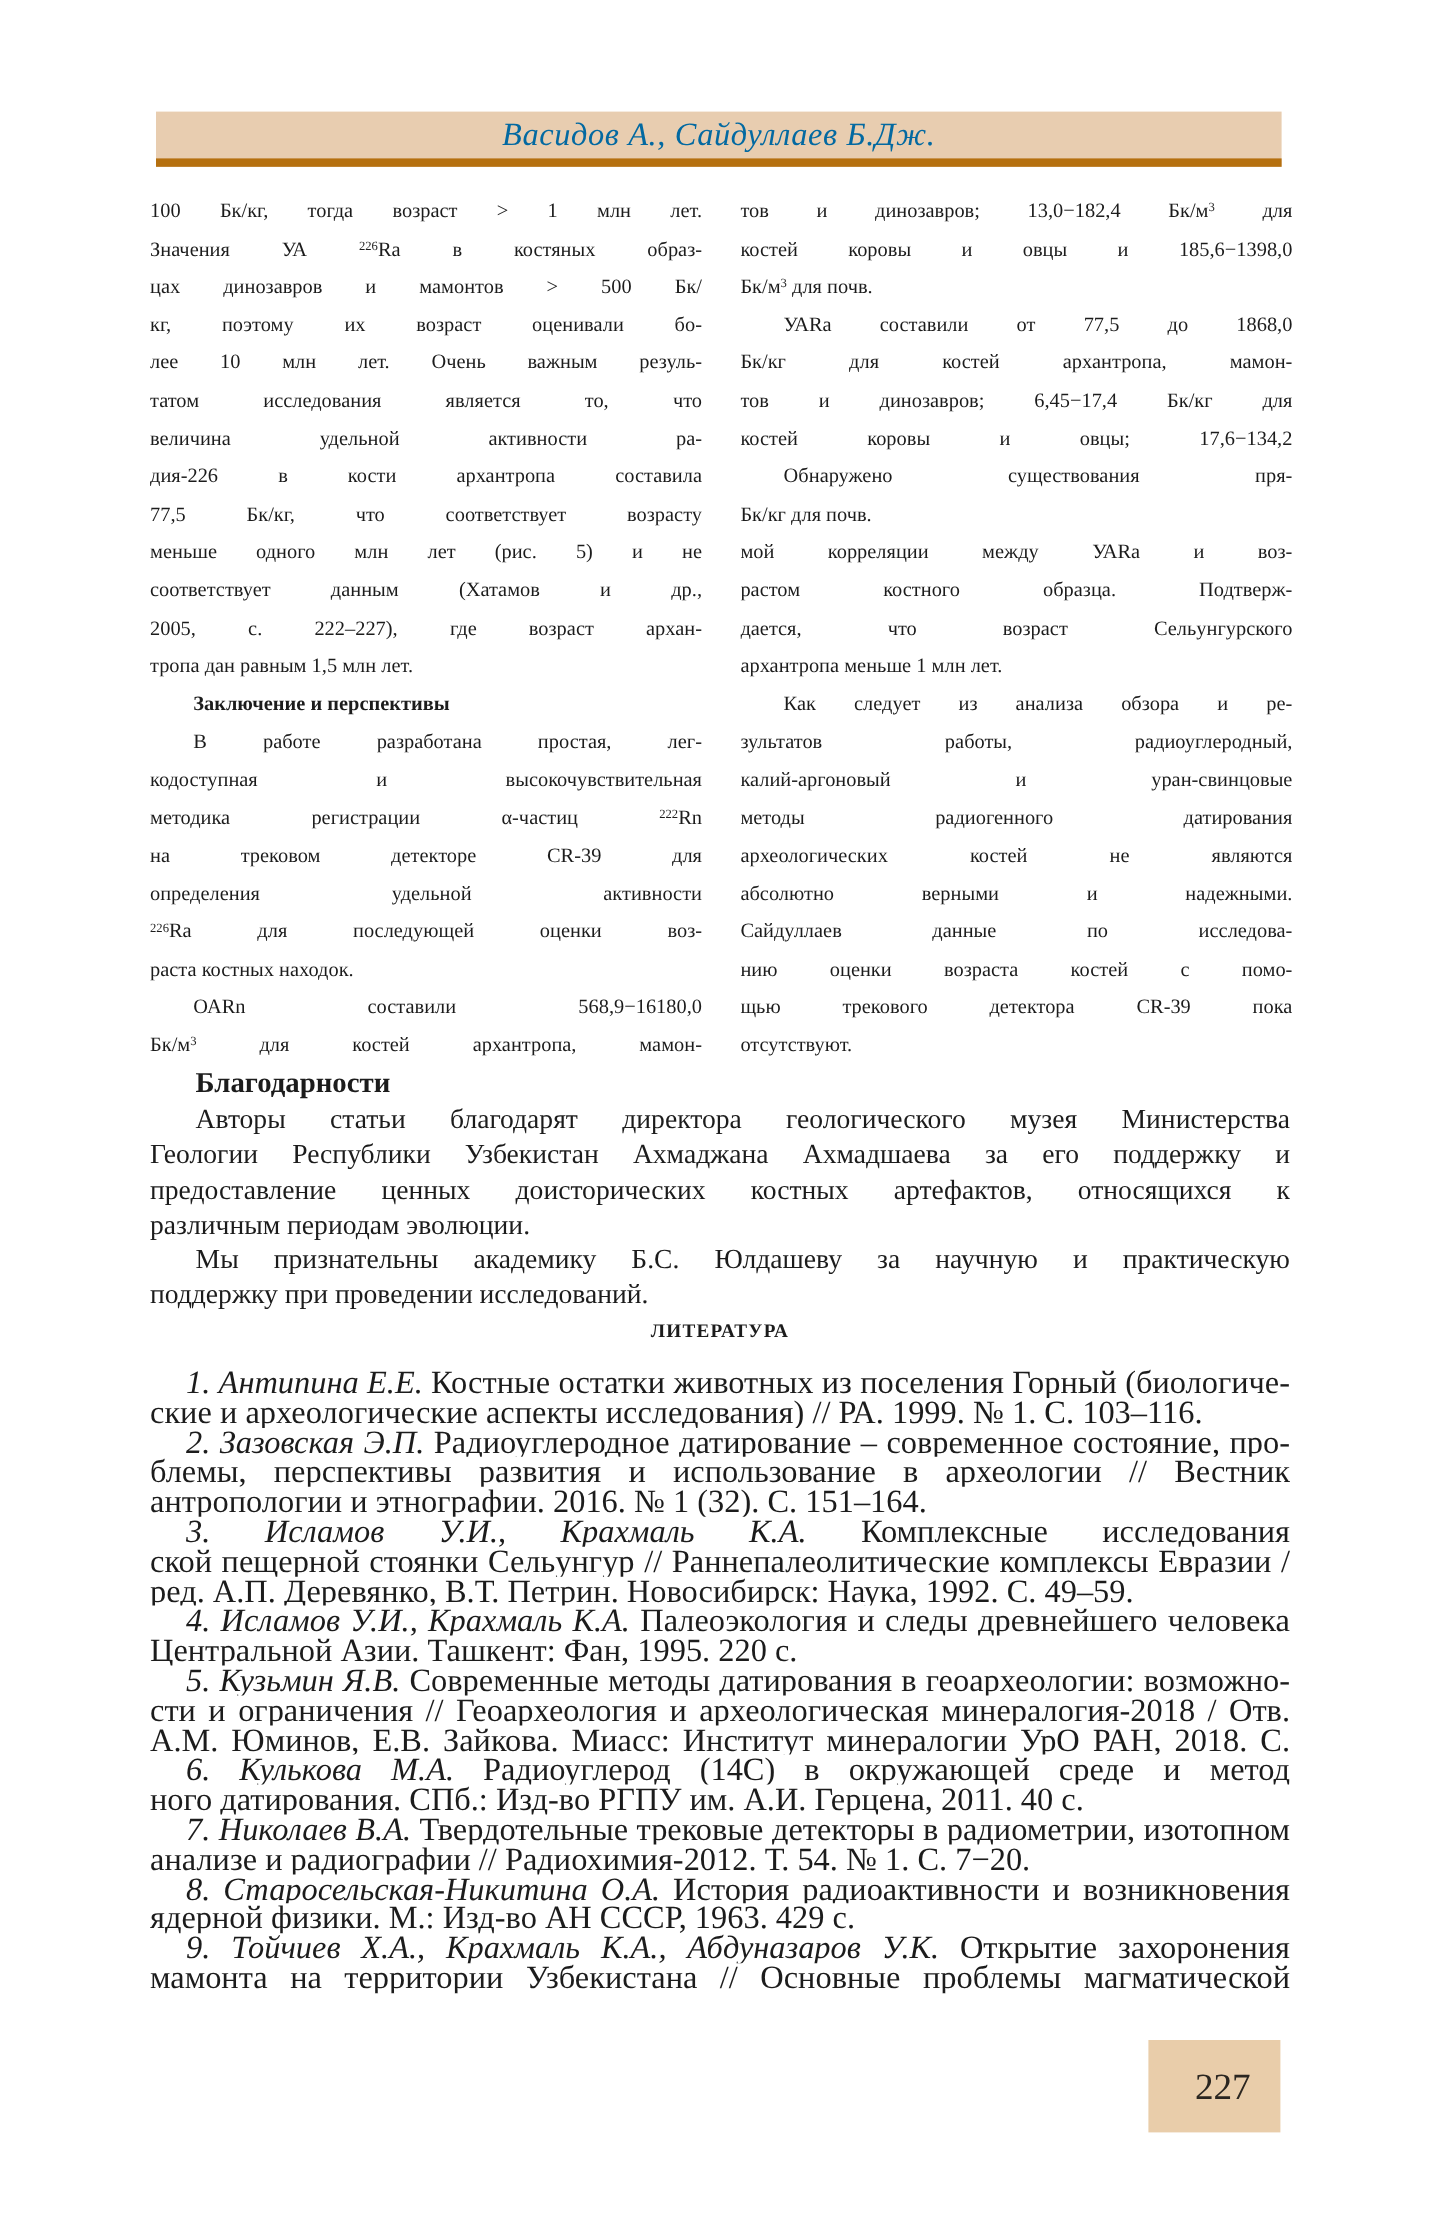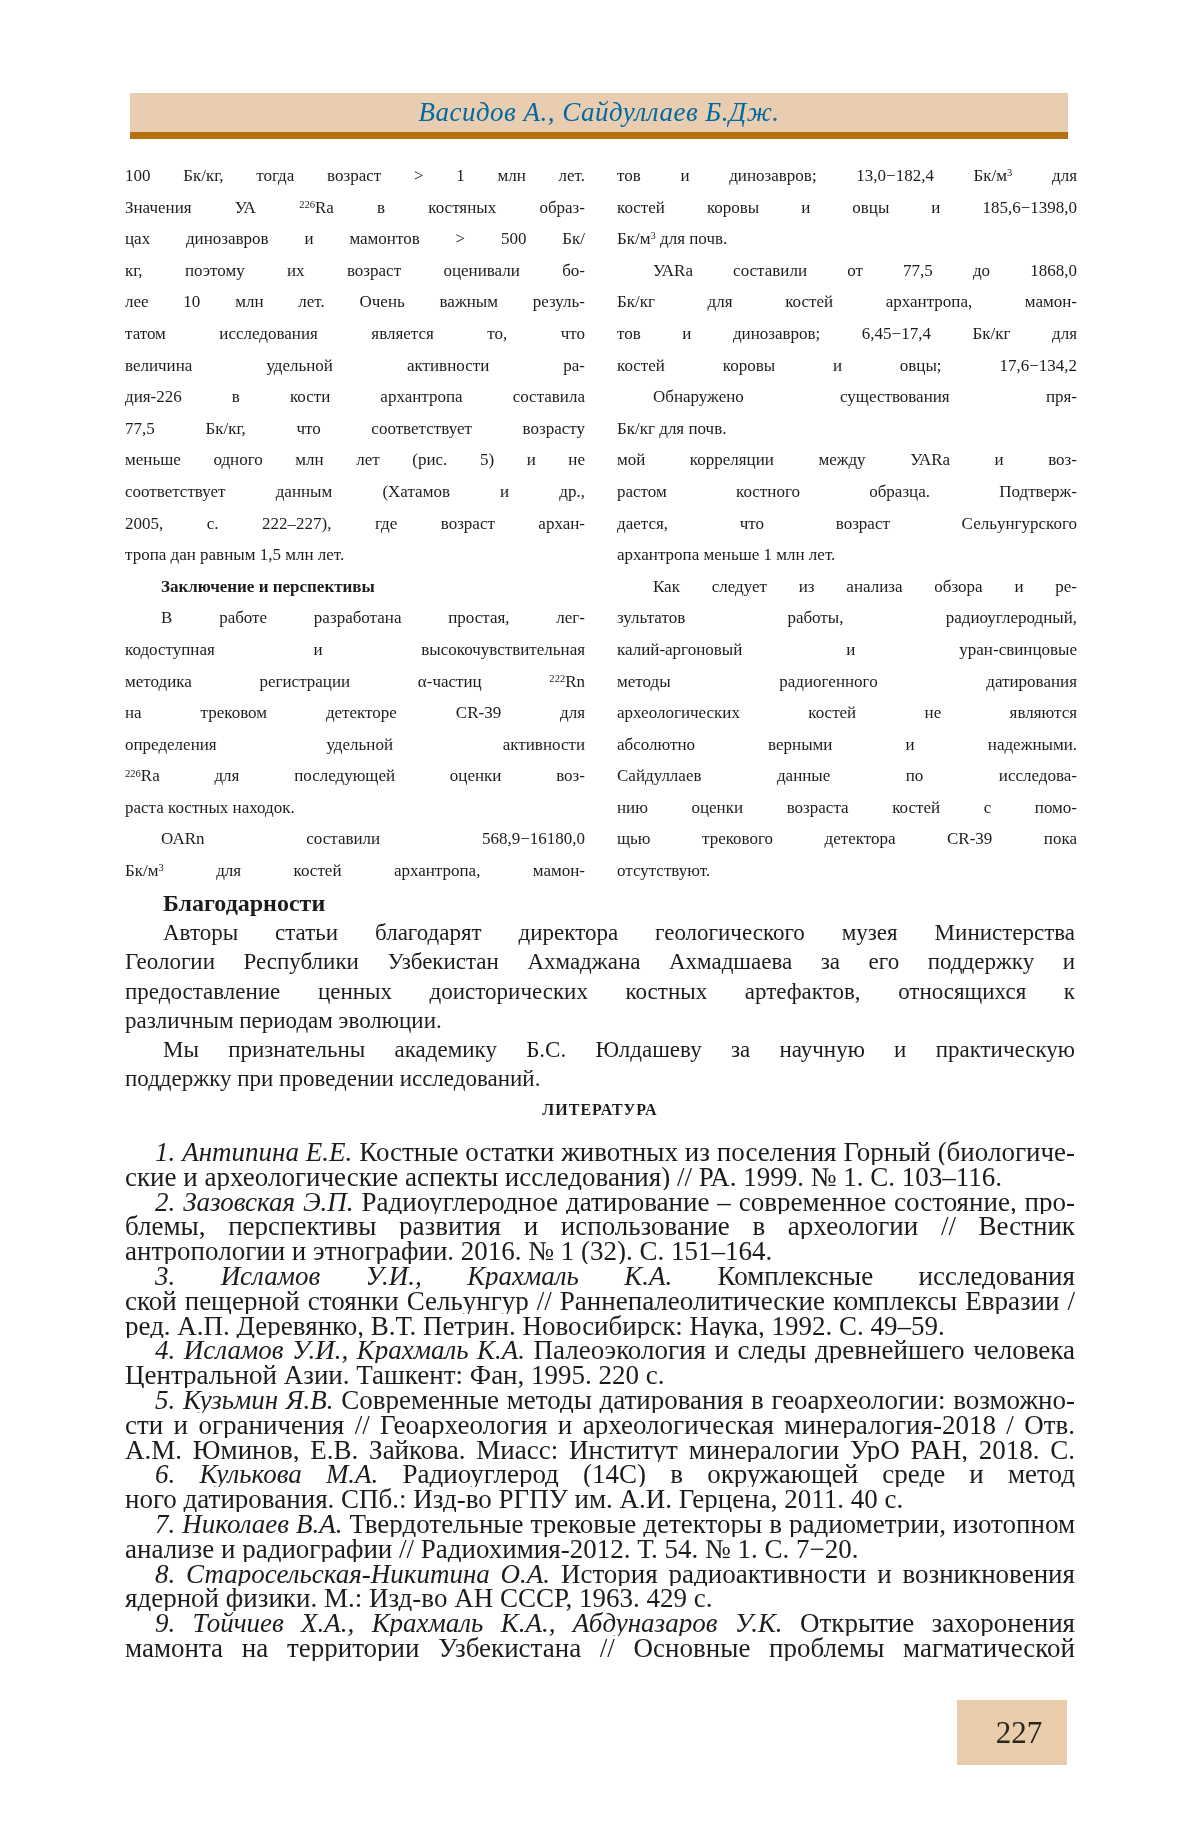--- a/index.html
+++ b/index.html
@@ -28,21 +28,21 @@
   .ack .line.ind{text-indent:38px;}
 
   .lit-head{position:absolute;left:125px;top:1101px;width:950px;margin:0;
             text-align:center;font-size:16px;font-weight:bold;letter-spacing:1px;}
 
   .refs{position:absolute;left:125px;top:1140px;width:950px;}
   .refs .line{font-size:27px;line-height:24.8px;height:24.8px;}
   .refs .line.ind{text-indent:30px;}
   .refs i{font-style:italic;}
 
-  .pagenum-box{position:absolute;left:957px;top:1700px;width:110px;height:65px;
+  .pagenum-box{position:absolute;left:957px;top:1700px;width:110px;height:77px;
                background:var(--page_box_bg,#e9cdaa);display:flex;align-items:center;justify-content:center;
                padding-left:14px;box-sizing:border-box;}
   .pagenum-box span{font-size:31px;color:#2b2620;}
 </style>
 </head>
 <body>
 
 <div class="page">
 
   <header class="band">

